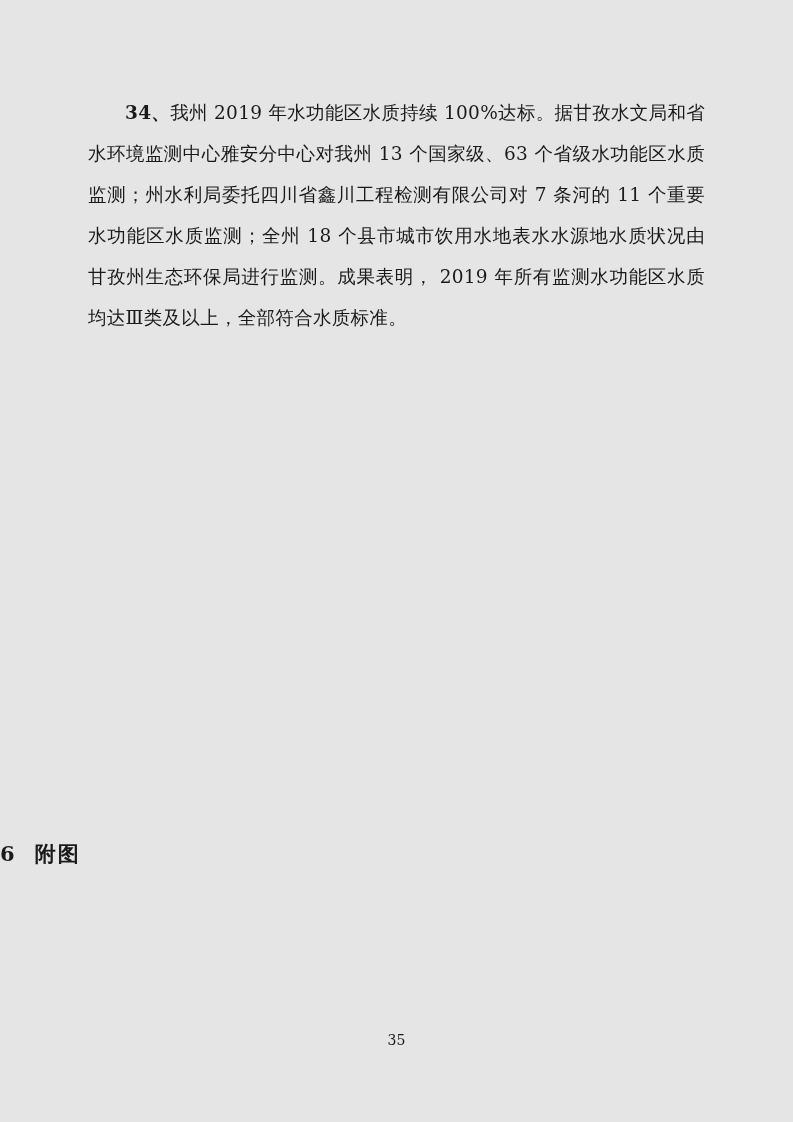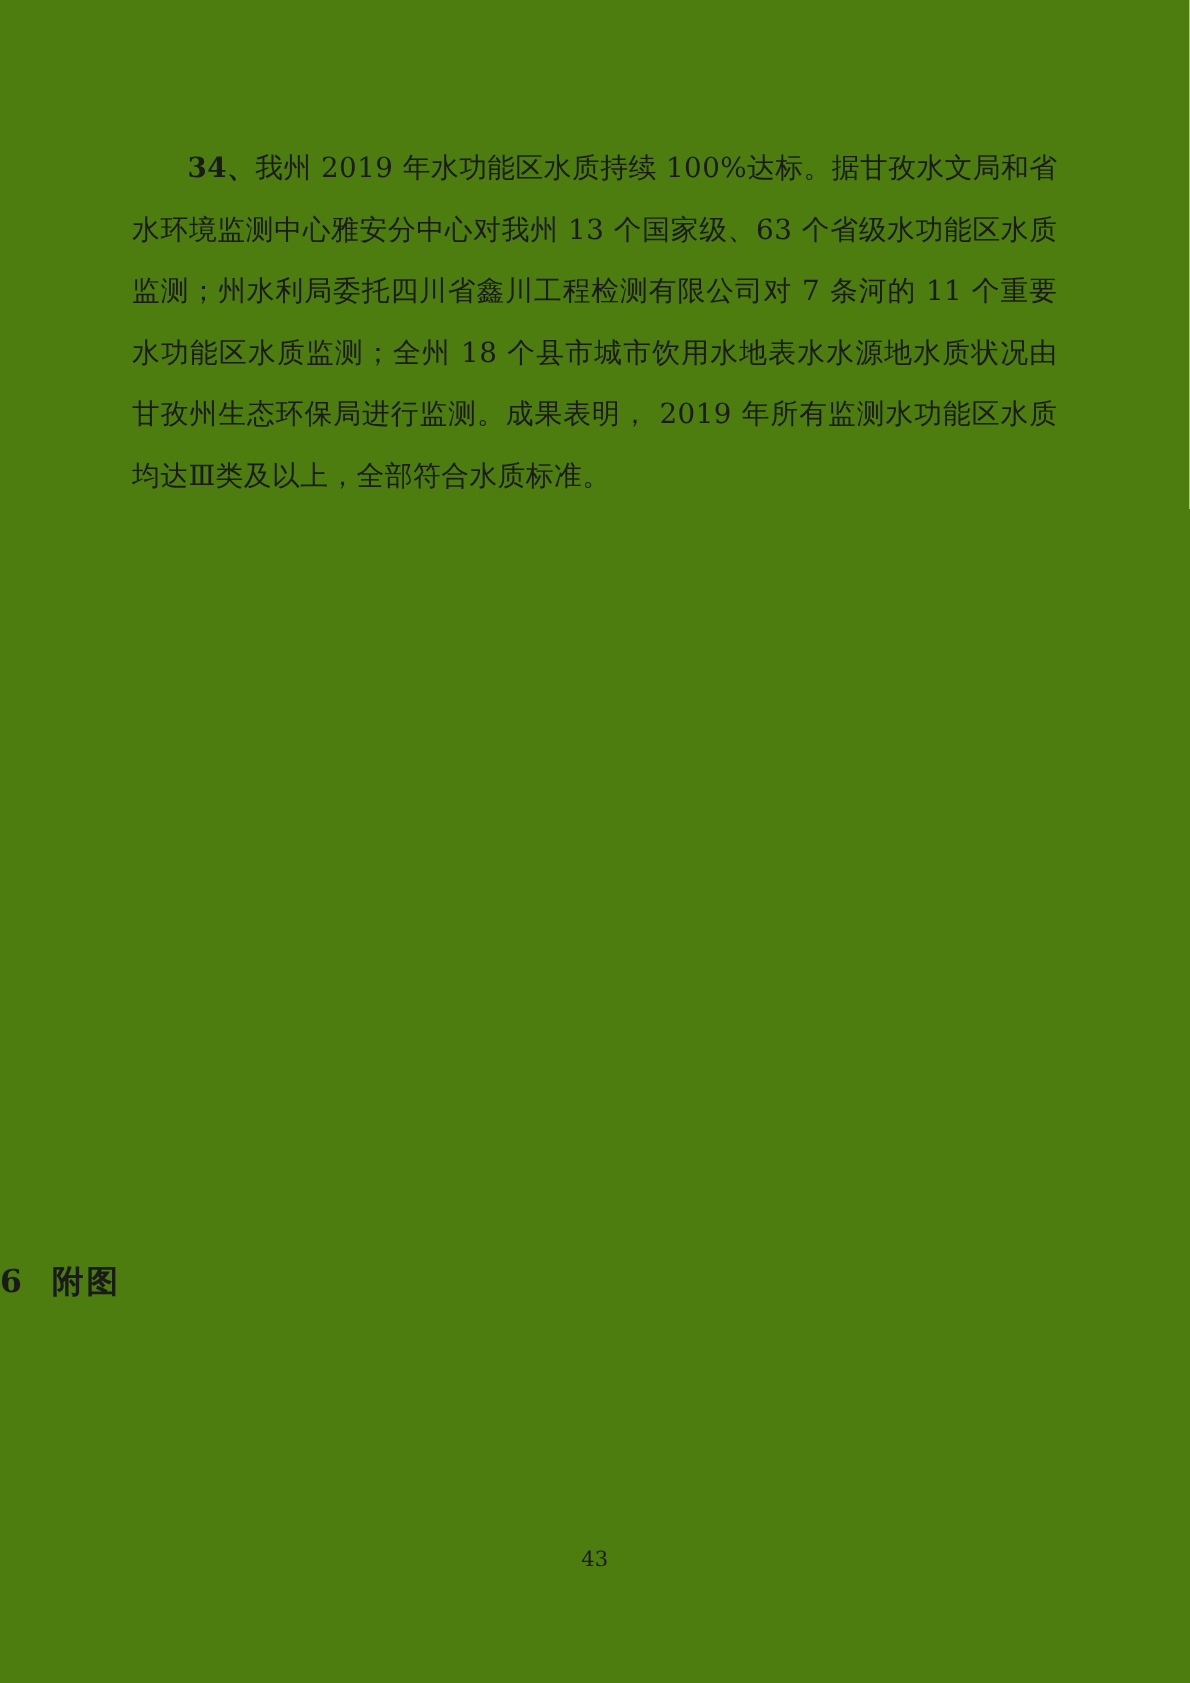--- a/index.html
+++ b/index.html
@@ -4,21 +4,21 @@
 <style>
   html, body {
     margin: 0;
     padding: 0;
     background: #ffffff;
   }
   .page {
     position: relative;
     width: 793px;
     height: 1122px;
-    background: #4d7c0f;
+    background: #e5e5e5;
     margin: 0 auto;
     overflow: hidden;
     font-family: "DejaVu Serif", "Liberation Serif", serif;
     color: #1a1a1a;
   }
   .body-block {
     position: absolute;
     left: 88px;
     top: 92px;
     width: 617px;
@@ -67,15 +67,15 @@
 <div class="page">
 
   <div class="body-block">
     <p class="para"><span class="lead">34、</span><span>我州 2019 年水功能区水质持续 100%达标。据甘孜水文局和省水环境监测中心雅安分中心对我州 13 个国家级、63 个省级水功能区水质监测；州水利局委托四川省鑫川工程检测有限公司对 7 条河的 11 个重要水功能区水质监测；全州 18 个县市城市饮用水地表水水源地水质状况由甘孜州生态环保局进行监测。成果表明， 2019 年所有监测水功能区水质均达Ⅲ类及以上，全部符合水质标准。</span></p>
   </div>
 
   <div class="section-heading">
     <span class="num">6</span><span>附图</span>
   </div>
 
-  <div class="page-number">43</div>
+  <div class="page-number">35</div>
 
 </div>
 
 </body></html>

